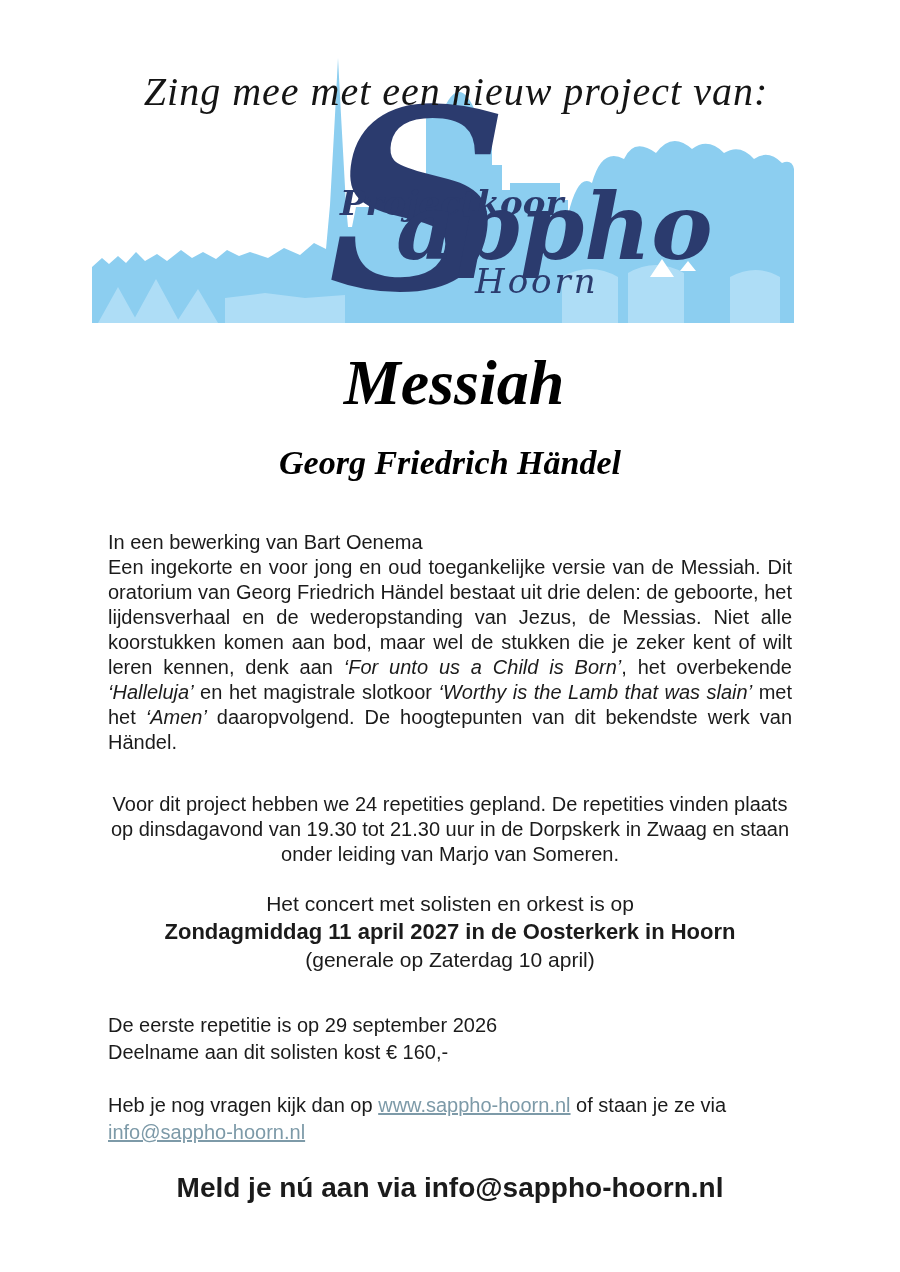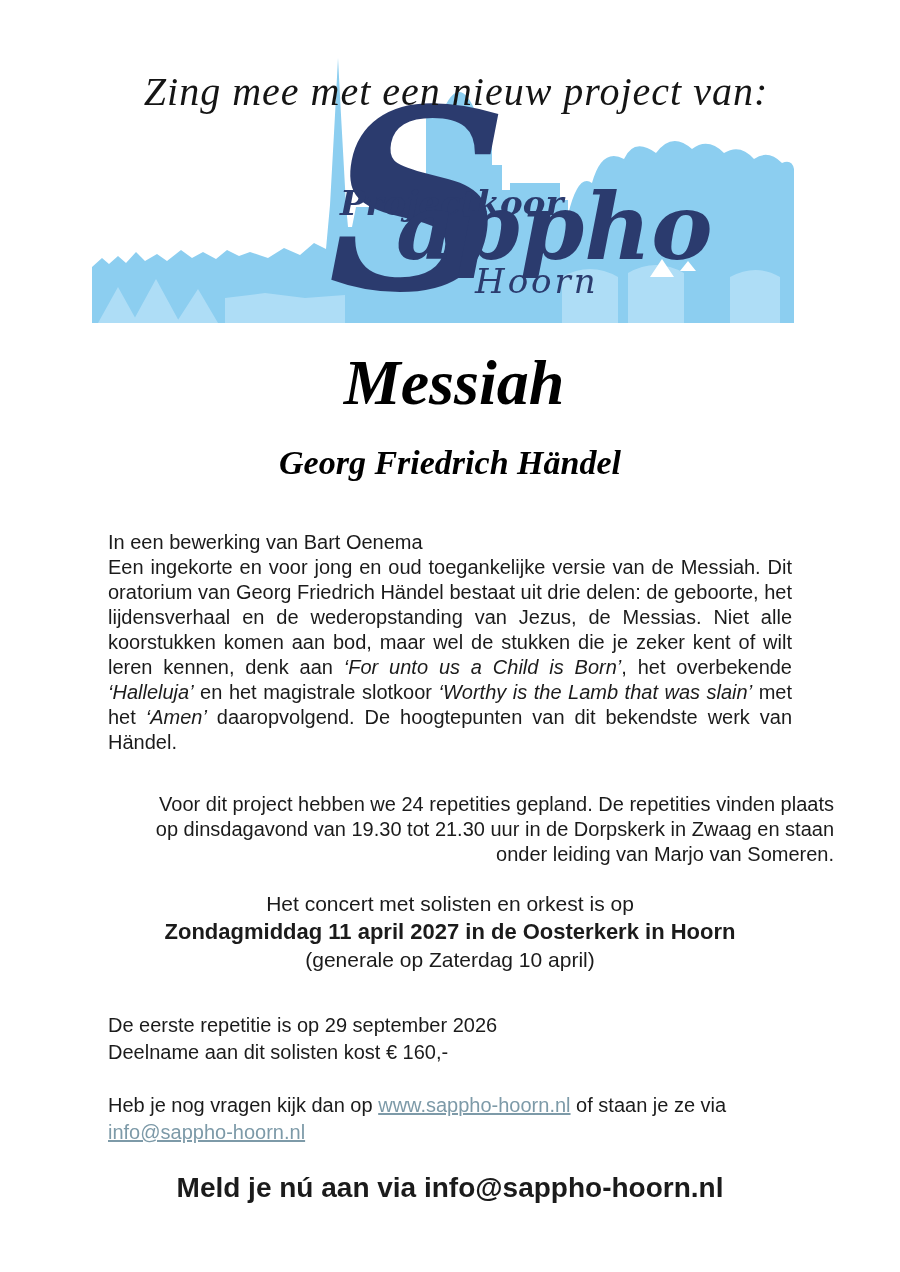--- a/index.html
+++ b/index.html
@@ -34,21 +34,21 @@
     font-size:64px;color:#000;
   }
   .title-sub{
     position:absolute;left:0;top:444px;width:100%;text-align:center;
     font-family:"Liberation Serif",serif;font-style:italic;font-weight:bold;
     font-size:34px;color:#000;
   }
   
   .col{position:absolute;left:108px;width:684px;font-size:20px;line-height:25px;}
   .p1{top:530px;text-align:justify;}
-  .p2{top:792px;text-align:right;margin-left:42px;}
+  .p2{top:792px;text-align:center;}
   .concert{top:890px;text-align:center;line-height:28px;font-size:21px;}
   .concert .bold-line{font-weight:bold;font-size:22px;}
   .details{top:1012px;text-align:left;line-height:27px;}
   .contact{top:1092px;text-align:left;line-height:27px;}
   .cta{top:1155px;text-align:center;font-weight:bold;font-size:28px;line-height:34px;margin-top:16px;}
   .seg-italic{font-style:italic;}
   .seg-link{color:var(--link);text-decoration:underline;cursor:pointer;}
 </style>
 </head>
 <body>

